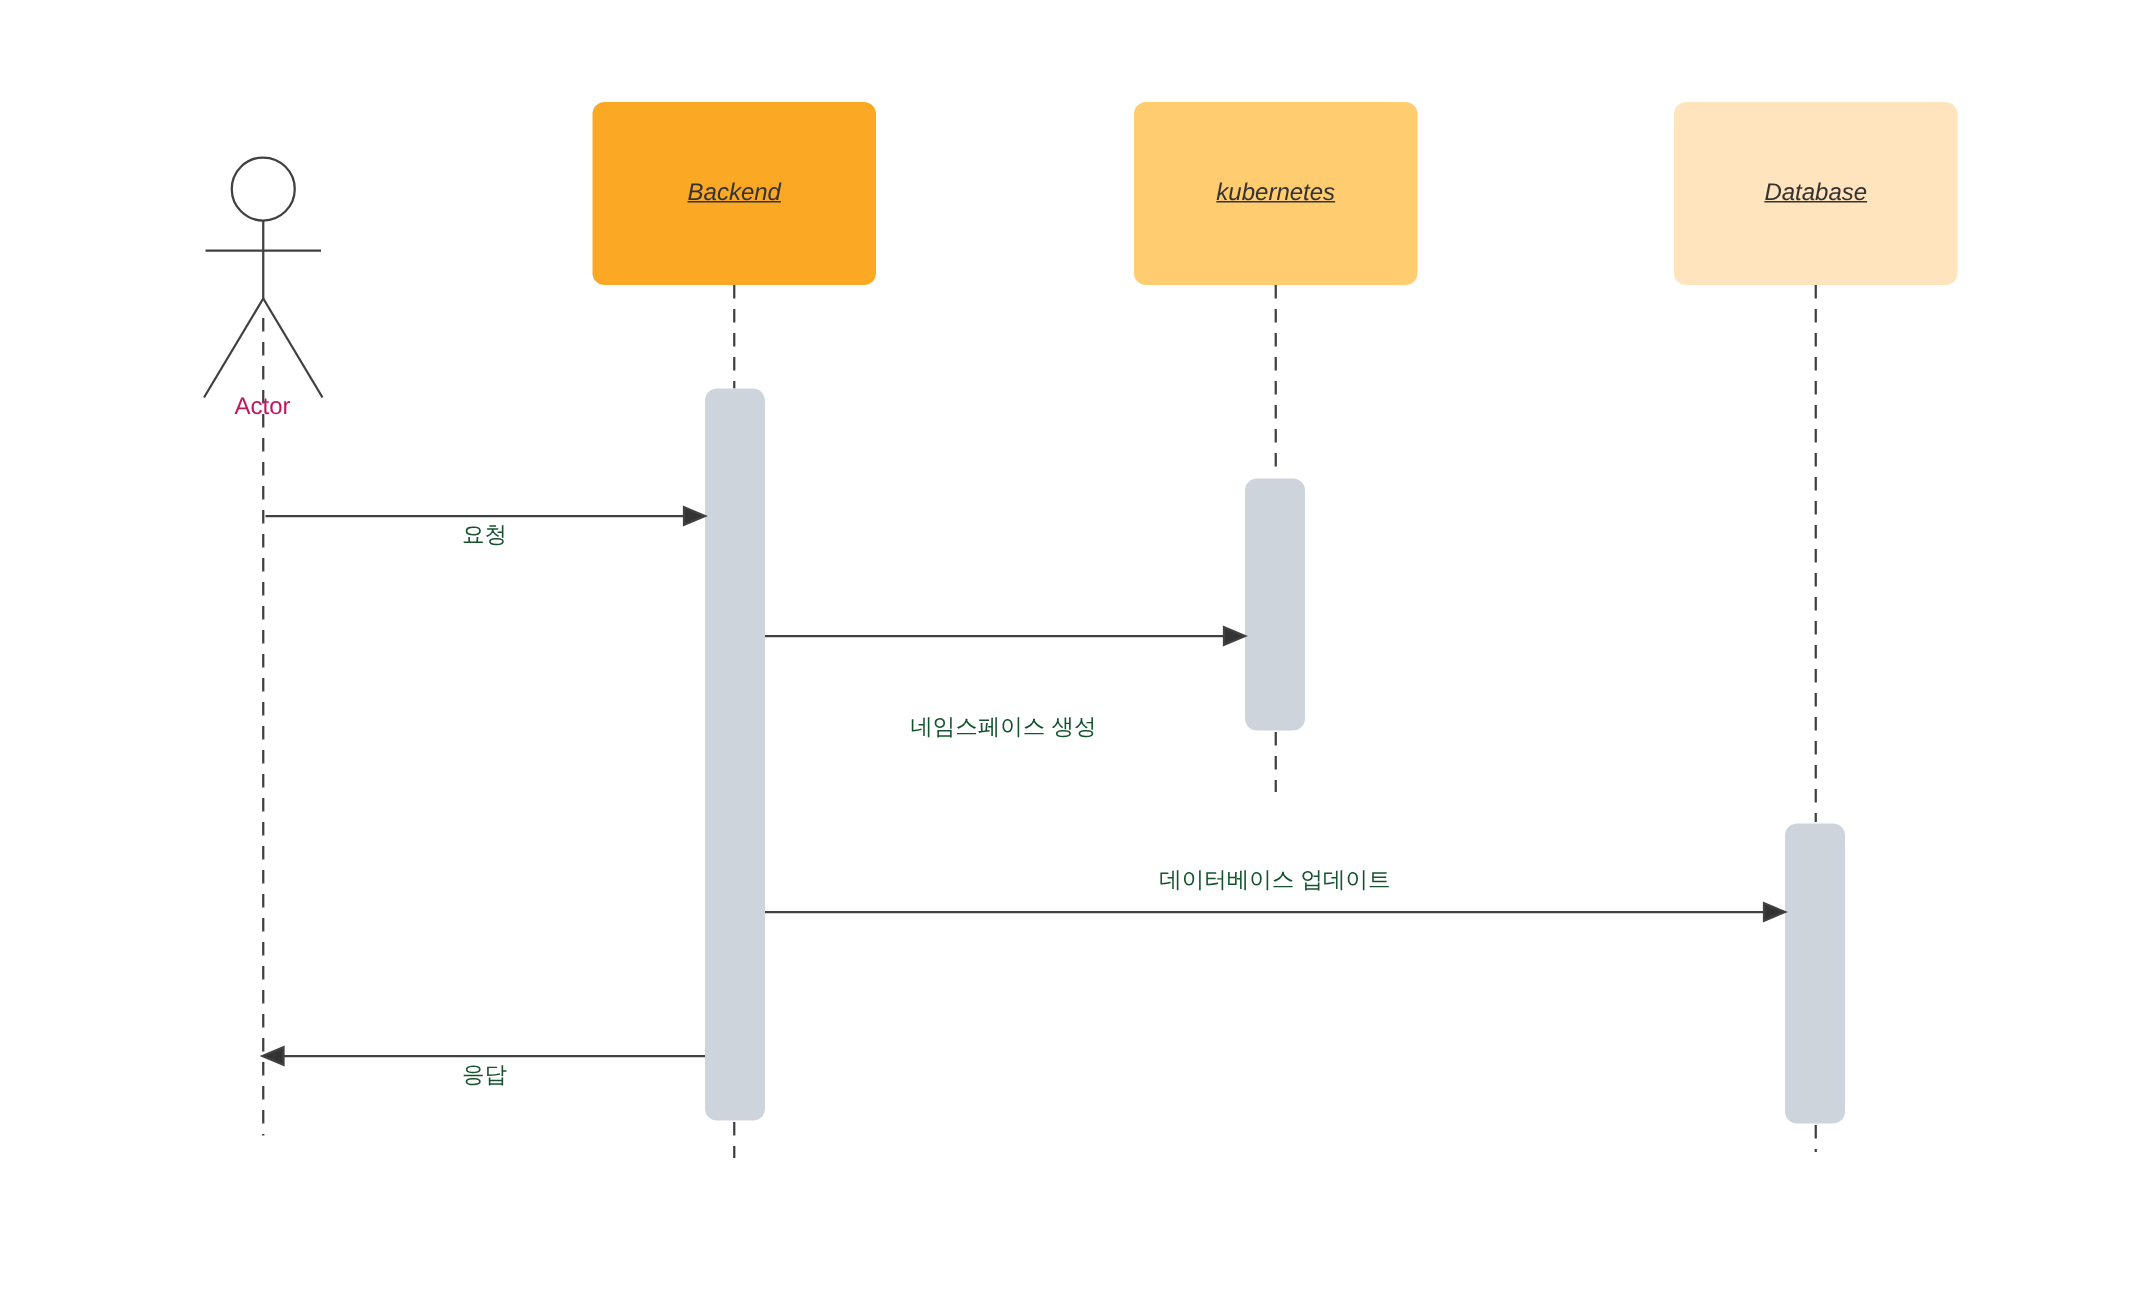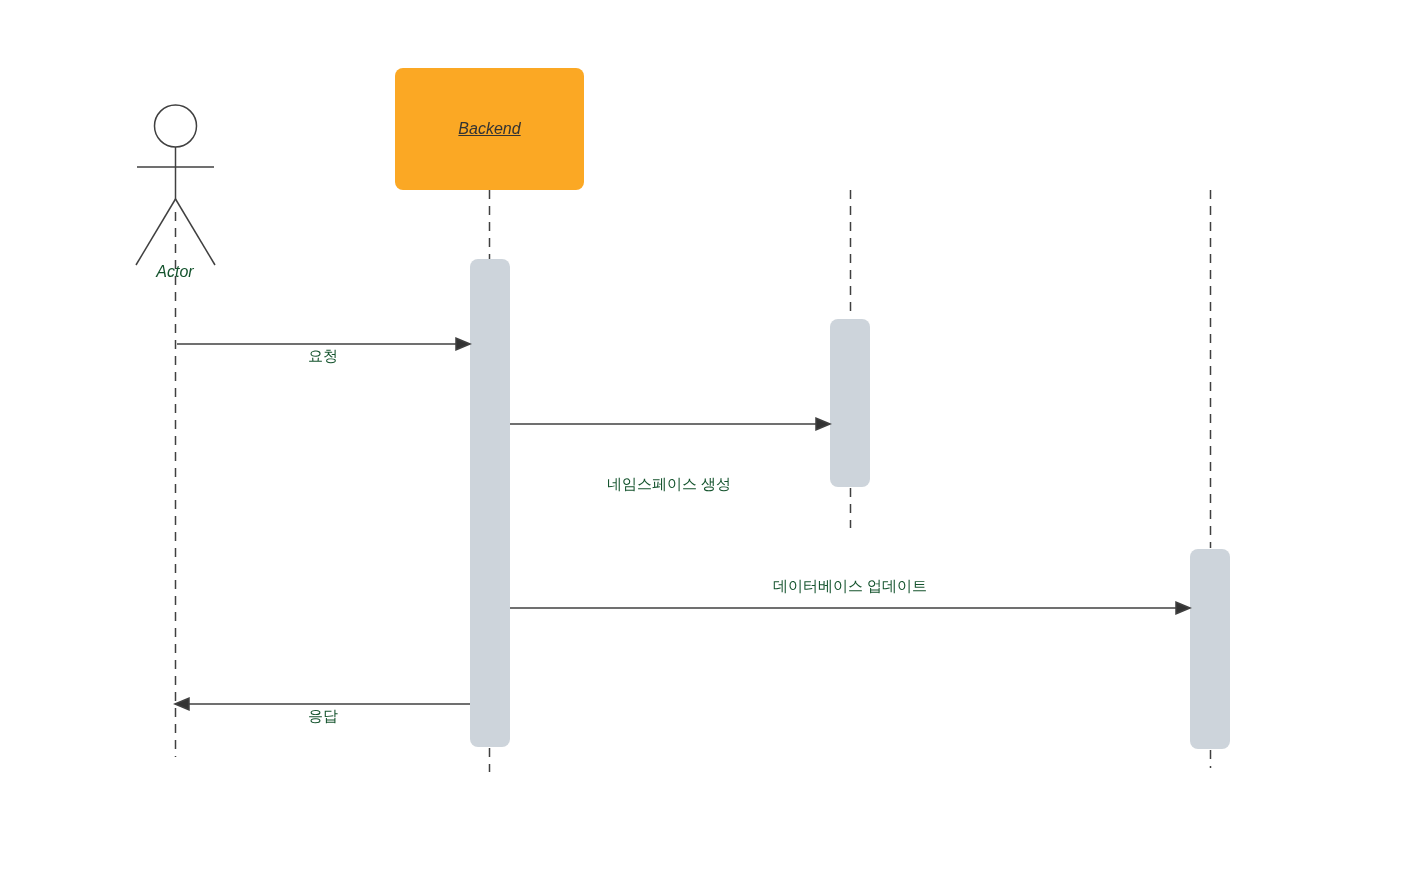--- a/index.html
+++ b/index.html
@@ -36,23 +36,22 @@
   .msg-label {
     position: absolute;
     transform: translateX(-50%);
     font-size: 15px;
     color: #14532d;
     white-space: nowrap;
   }
   .actor-label {
     position: absolute;
     transform: translateX(-50%);
-    font-style: italic;
     font-size: 16px;
-    color: #14532d;
+    color: #be185d;
     white-space: nowrap;
   }
 </style>
 </head>
 <body>
 
 <div class="canvas">
 
   <svg class="overlay-svg" viewBox="0 0 1419 874" xmlns="http://www.w3.org/2000/svg">
 
@@ -96,20 +95,26 @@
       <g>
         <line x1="470" y1="704" x2="189" y2="704"></line>
         <polygon points="175,704 189,698.2 189,709.8"></polygon>
       </g>
     </g>
   </svg>
 
   <div class="participant" style="left: 395px; background: rgb(251, 168, 36);">
     <span class="participant-label">Backend</span>
   </div>
+  <div class="participant" style="left: 756px; background: rgb(255, 204, 112);">
+    <span class="participant-label">kubernetes</span>
+  </div>
+  <div class="participant" style="left: 1116px; background: rgb(255, 228, 189);">
+    <span class="participant-label">Database</span>
+  </div>
 
   <div class="actor-label" style="left:175px; top:263px;">Actor</div>
 
   <div class="msg-label" style="left:323px; top:347px;">요청</div>
   <div class="msg-label" style="left:669px; top:427px;margin-top:48px;">네임스페이스 생성</div>
   <div class="msg-label" style="left:850px; top:577px;">데이터베이스 업데이트</div>
   <div class="msg-label" style="left:323px; top:707px;">응답</div>
 
 </div>
 

